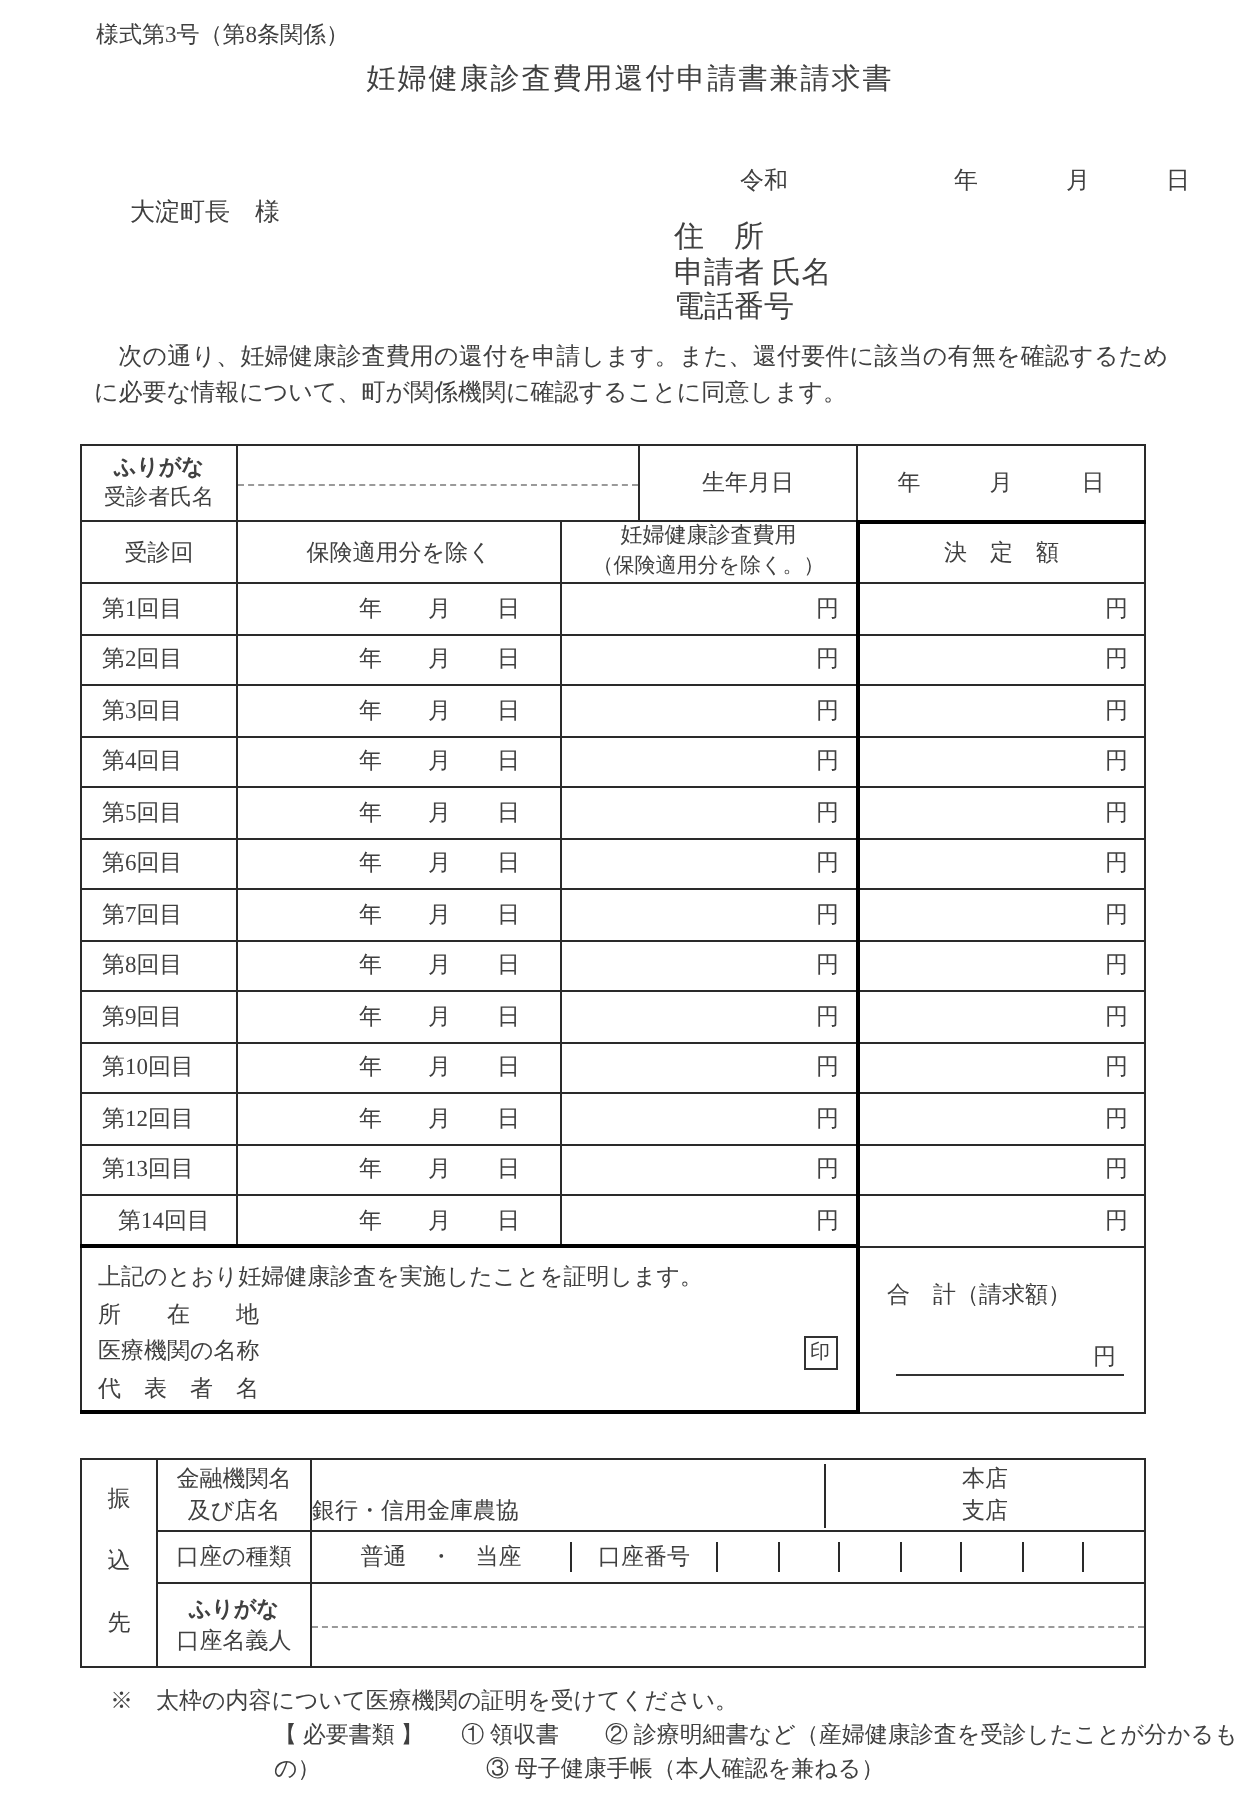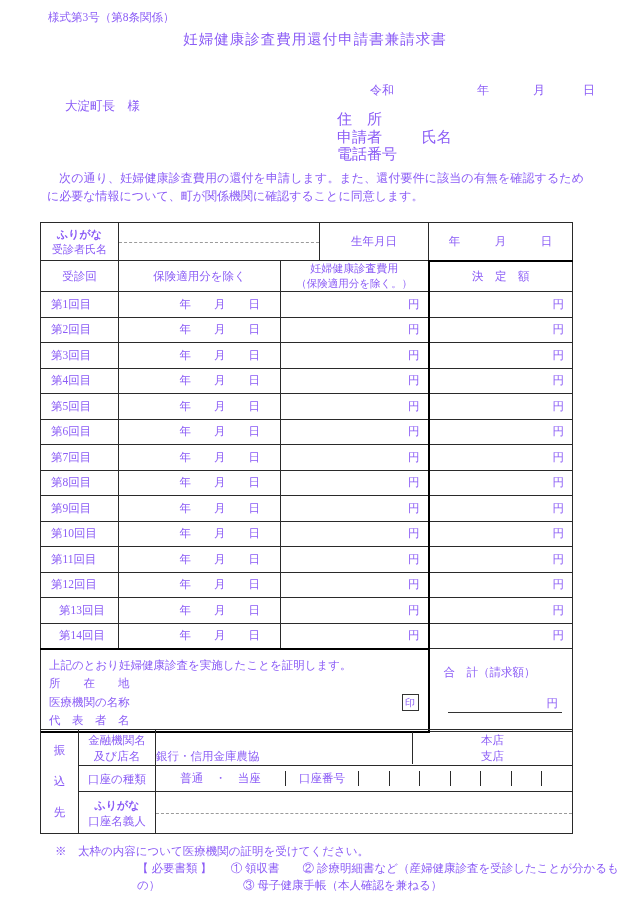--- a/index.html
+++ b/index.html
@@ -1,26 +1,26 @@
 <!DOCTYPE html>
 <html><head>
 <meta charset="utf-8">
 <style>
   html,body{margin:0;padding:0;background:#e8e8e8;}
   .page{position:relative;width:630px;height:903px;background:#ffffff;
-        font-family:"Liberation Serif","DejaVu Serif",serif;color:#8b5cf6;overflow:hidden;}
+        font-family:"Liberation Serif","DejaVu Serif",serif;color:#404040;overflow:hidden;}
   .abs{position:absolute;}
   .form-no{left:48px;top:10px;font-size:11.5px;}
   .title{left:0;top:30px;width:630px;text-align:center;font-size:14.5px;letter-spacing:1px;}
   .date-line{left:370px;top:82px;width:240px;font-size:12px;}
   .date-line span{position:absolute;top:0;}
   .dl-era{left:0;} .dl-y{left:107px;} .dl-m{left:163px;} .dl-d{left:213px;}
   .addressee{left:65px;top:98px;font-size:12.5px;}
   .applicant{left:337px;top:111px;font-size:15px;line-height:17.5px;}
-  .applicant .nm{margin-left:36px;}
+  .applicant .nm{}
   .declaration{left:47px;top:170px;width:537px;font-size:12px;line-height:17.5px;text-align:justify;}
 
   table{border-collapse:collapse;table-layout:fixed;}
   .main-table{left:40px;top:222px;width:532px;border:1.5px solid #1a1a1a;}
   .main-table td{border:1px solid #2a2a2a;padding:0;font-size:11.5px;vertical-align:middle;}
   .bank-table{left:40px;top:729px;width:532px;border:1px solid #1a1a1a;}
   .bank-table td{border:1px solid #2a2a2a;padding:0;font-size:11.5px;vertical-align:middle;}
 
   .bl-thick{border-left:2.5px solid #000 !important;}
   .bt-thick{border-top:2.5px solid #000 !important;}
@@ -180,26 +180,20 @@
           <td colspan="2" class="yen-cell">円</td>
           <td class="yen-cell bl-thick">円</td>
         </tr>
       <tr class="dr">
           <td class="row-label">第10回目</td>
           <td class="date-cell">年　　月　　日</td>
           <td colspan="2" class="yen-cell">円</td>
           <td class="yen-cell bl-thick">円</td>
         </tr>
       <tr class="dr">
-          <td class="row-label">第11回目</td>
-          <td class="date-cell">年　　月　　日</td>
-          <td colspan="2" class="yen-cell">円</td>
-          <td class="yen-cell bl-thick">円</td>
-        </tr>
-      <tr class="dr">
           <td class="row-label">第12回目</td>
           <td class="date-cell">年　　月　　日</td>
           <td colspan="2" class="yen-cell">円</td>
           <td class="yen-cell bl-thick">円</td>
         </tr>
       <tr class="dr">
           <td class="row-label">第13回目</td>
           <td class="date-cell">年　　月　　日</td>
           <td colspan="2" class="yen-cell">円</td>
           <td class="yen-cell bl-thick">円</td>

